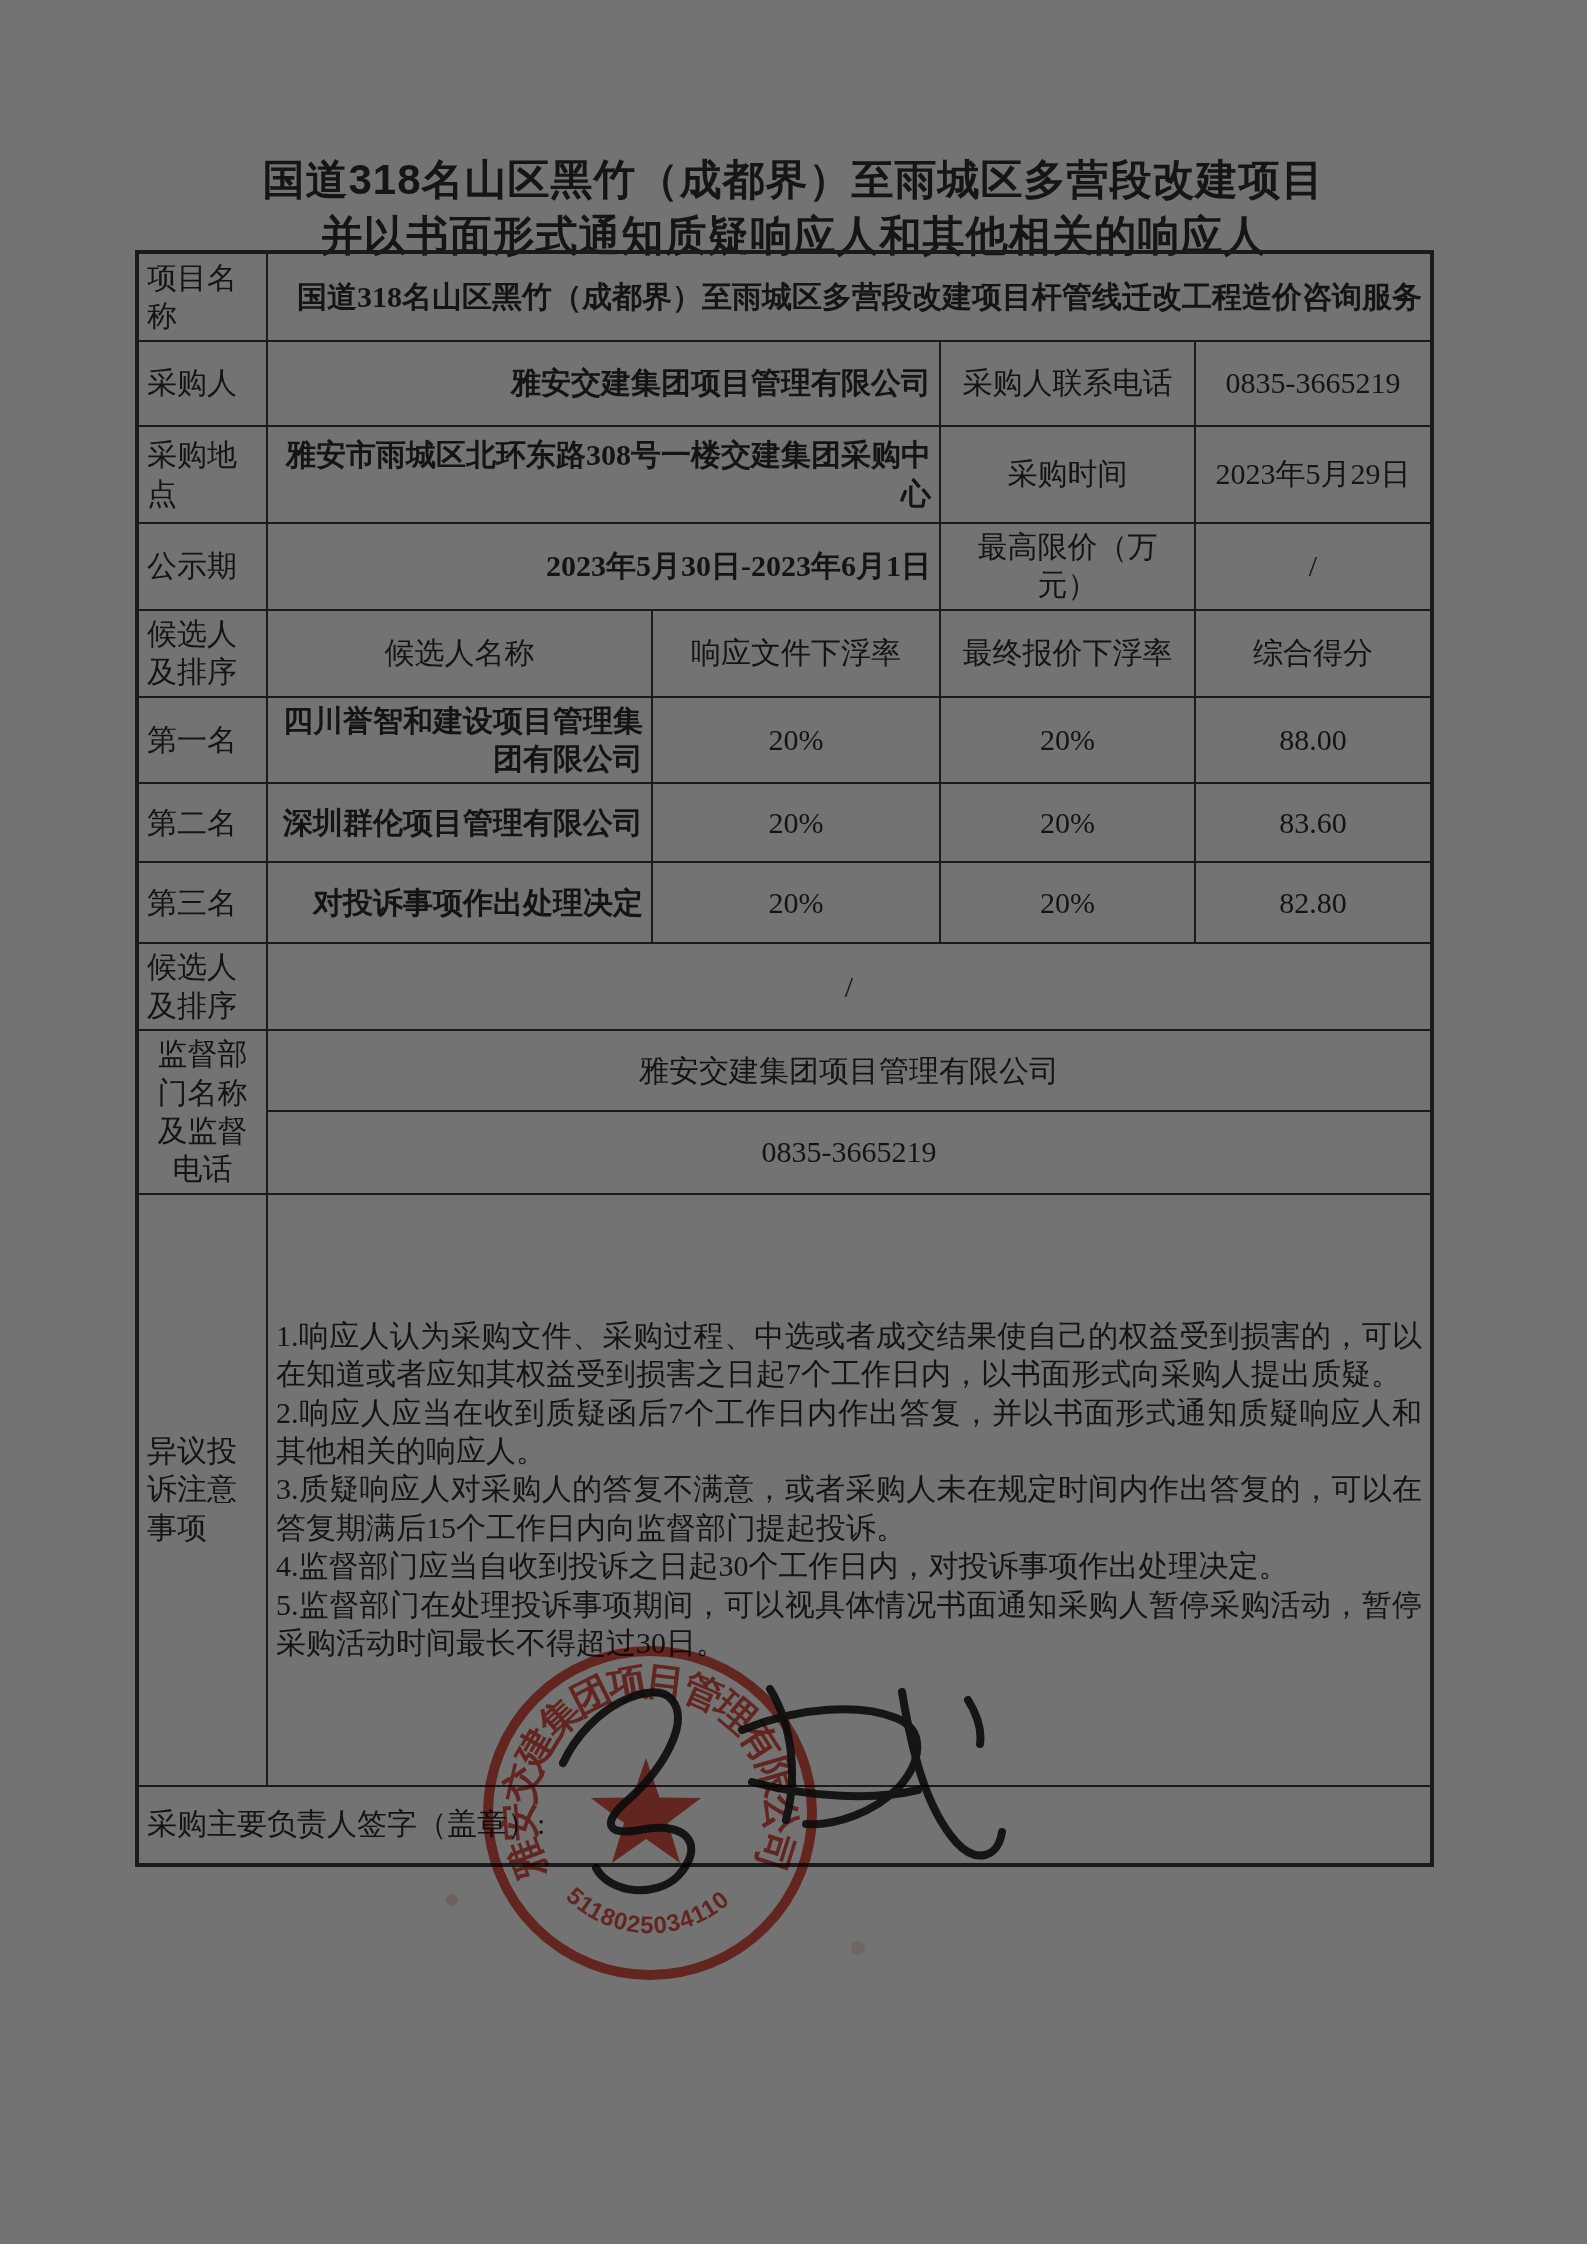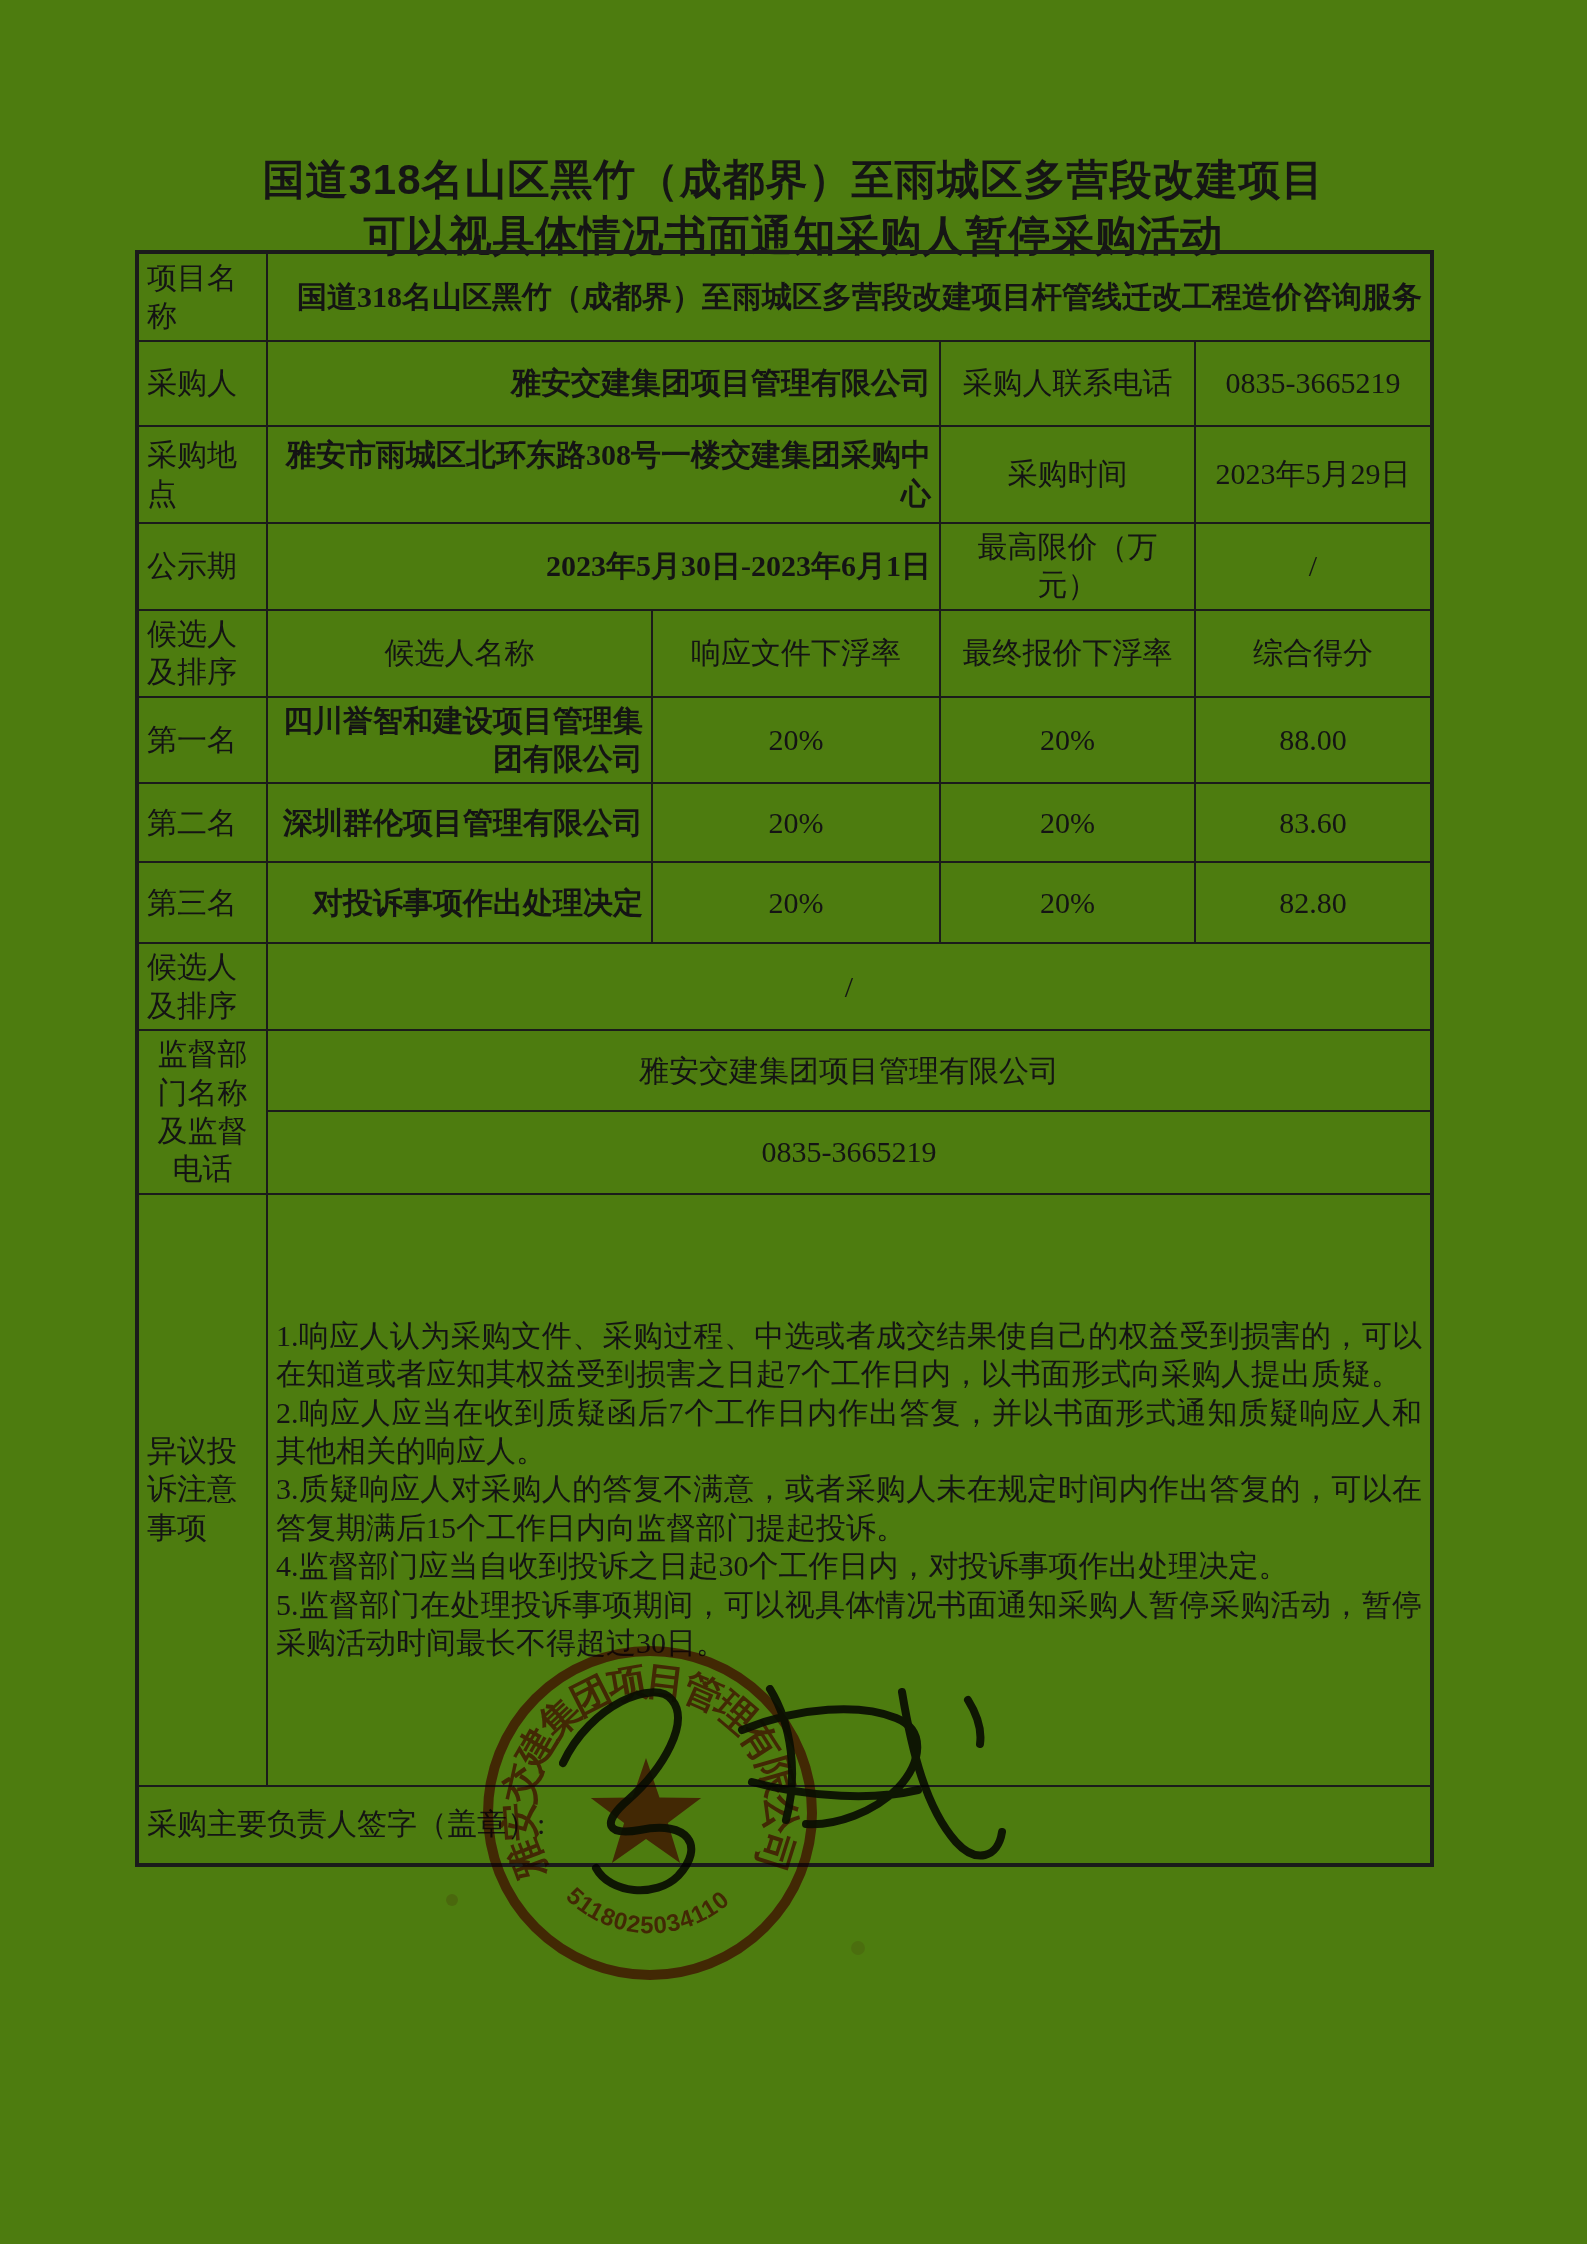--- a/index.html
+++ b/index.html
@@ -1,19 +1,19 @@
 <!DOCTYPE html>
 <html><head>
 <meta charset="utf-8">
 <style>
   html,body{margin:0;padding:0;background:#ffffff;}
   .page{
     position:relative;
     width:1587px;height:2244px;
-    background:#4d7c0f;
+    background:#737373;
     font-family:"Liberation Serif","DejaVu Serif",serif;
     color:#121212;
     overflow:hidden;
   }
   .doc-title{
     position:absolute;
     left:0;top:152px;width:1587px;
     text-align:center;
     font-family:"Liberation Sans","DejaVu Sans",sans-serif;
     font-weight:bold;
@@ -66,21 +66,21 @@
     font-weight:bold;
   }
 </style>
 </head>
 <body>
 
 <div class="page">
 
   <div class="doc-title">
     <div>国道318名山区黑竹（成都界）至雨城区多营段改建项目</div>
-    <div>可以视具体情况书面通知采购人暂停采购活动</div>
+    <div>并以书面形式通知质疑响应人和其他相关的响应人</div>
   </div>
 
   <table class="announce">
     <colgroup>
       <col style="width:130px">
         <col style="width:385px">
         <col style="width:288px">
         <col style="width:255px">
         <col style="width:237px">
     </colgroup>

